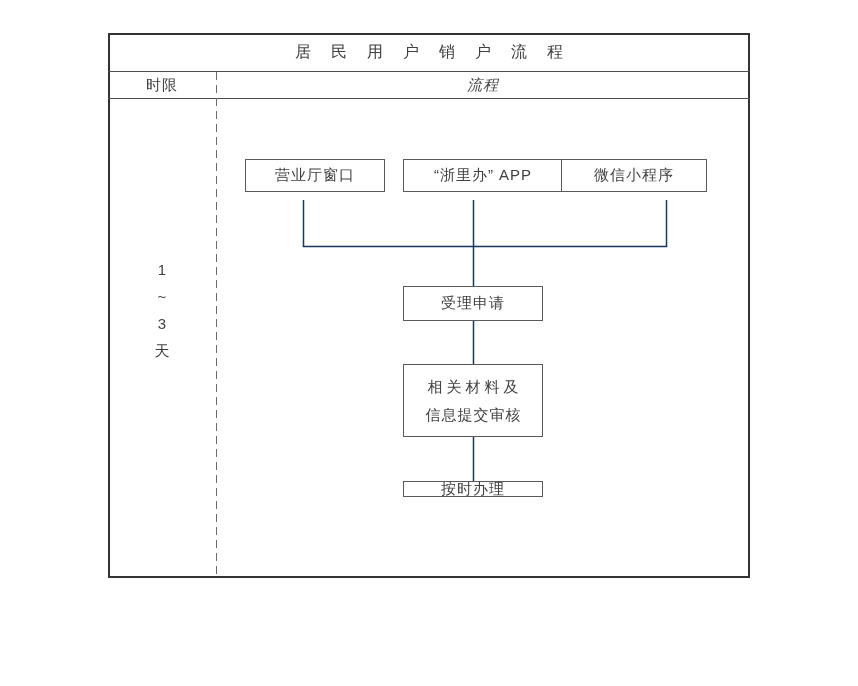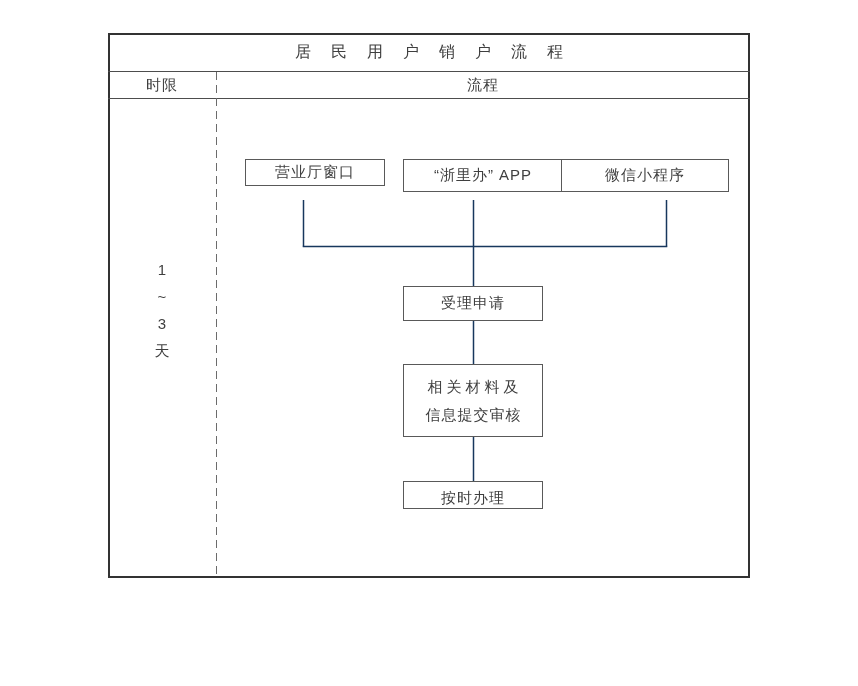--- a/index.html
+++ b/index.html
@@ -41,45 +41,46 @@
     border-bottom:1px solid var(--grid-line);
     display:flex;font-size:15px;
   }
   .header-cell-time{
     width:108px;display:flex;align-items:center;justify-content:center;
     letter-spacing:1px;
   }
   .header-cell-process{
     flex:1;display:flex;align-items:center;justify-content:center;
     letter-spacing:1px;
+    font-style:italic;
   }
   .time-limit{
     position:absolute;left:108px;top:256px;width:108px;
     text-align:center;font-size:15px;line-height:27px;
   }
   .time-limit .tl-line{display:block;}
   .flow-box{
     position:absolute;
     box-sizing:border-box;
     border:1px solid var(--box-border);
     background:#ffffff;
     display:flex;align-items:center;justify-content:center;
     font-size:15px;letter-spacing:1px;
     white-space:nowrap;
     z-index:2;
   }
   .flow-box.two-line{flex-direction:column;line-height:28px;}
   .ls-wide{letter-spacing:4px;margin-right:-4px;}
   .ls-norm{letter-spacing:1px;margin-right:-1px;}
-  .box-src-1{left:245px;top:159px;width:140px;height:27px;}
+  .box-src-1{left:245px;top:159px;width:140px;height:33px;}
   .box-src-2{left:403px;top:159px;width:160px;height:33px;}
-  .box-src-3{left:561px;top:159px;width:168px;height:33px;}
+  .box-src-3{left:561px;top:159px;width:146px;height:33px;}
   .box-receive{left:403px;top:286px;width:140px;height:35px;}
   .box-materials{left:403px;top:364px;width:140px;height:73px;}
-  .box-handle{left:403px;top:481px;width:140px;height:28px;align-items:flex-end;}
+  .box-handle{left:403px;top:481px;width:140px;height:16px;}
   .lines-svg{
     position:absolute;left:0;top:0;width:858px;height:686px;
     pointer-events:none;z-index:1;
   }
 </style>
 </head>
 <body>
 
 <div class="canvas">
 

